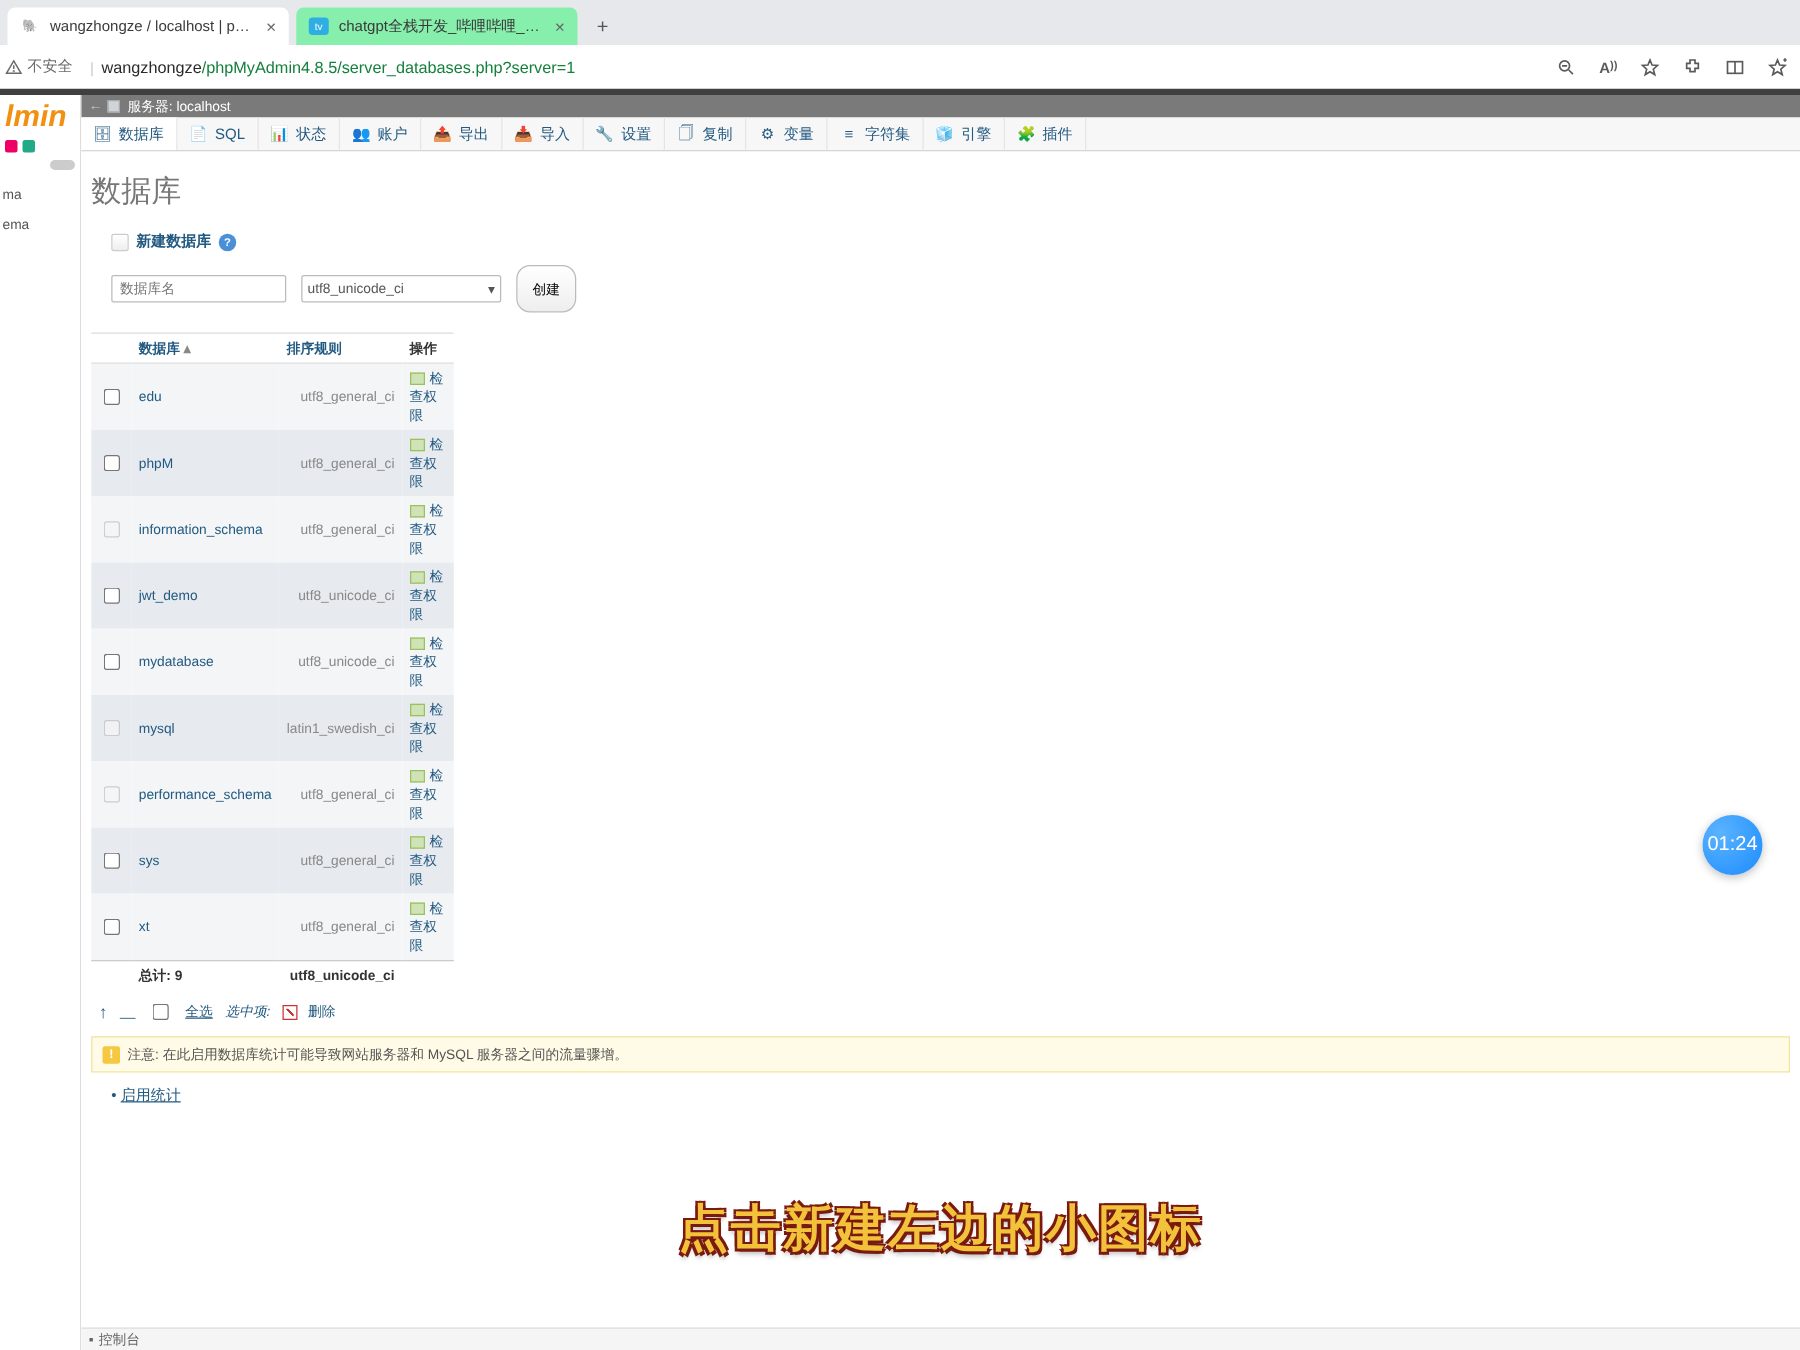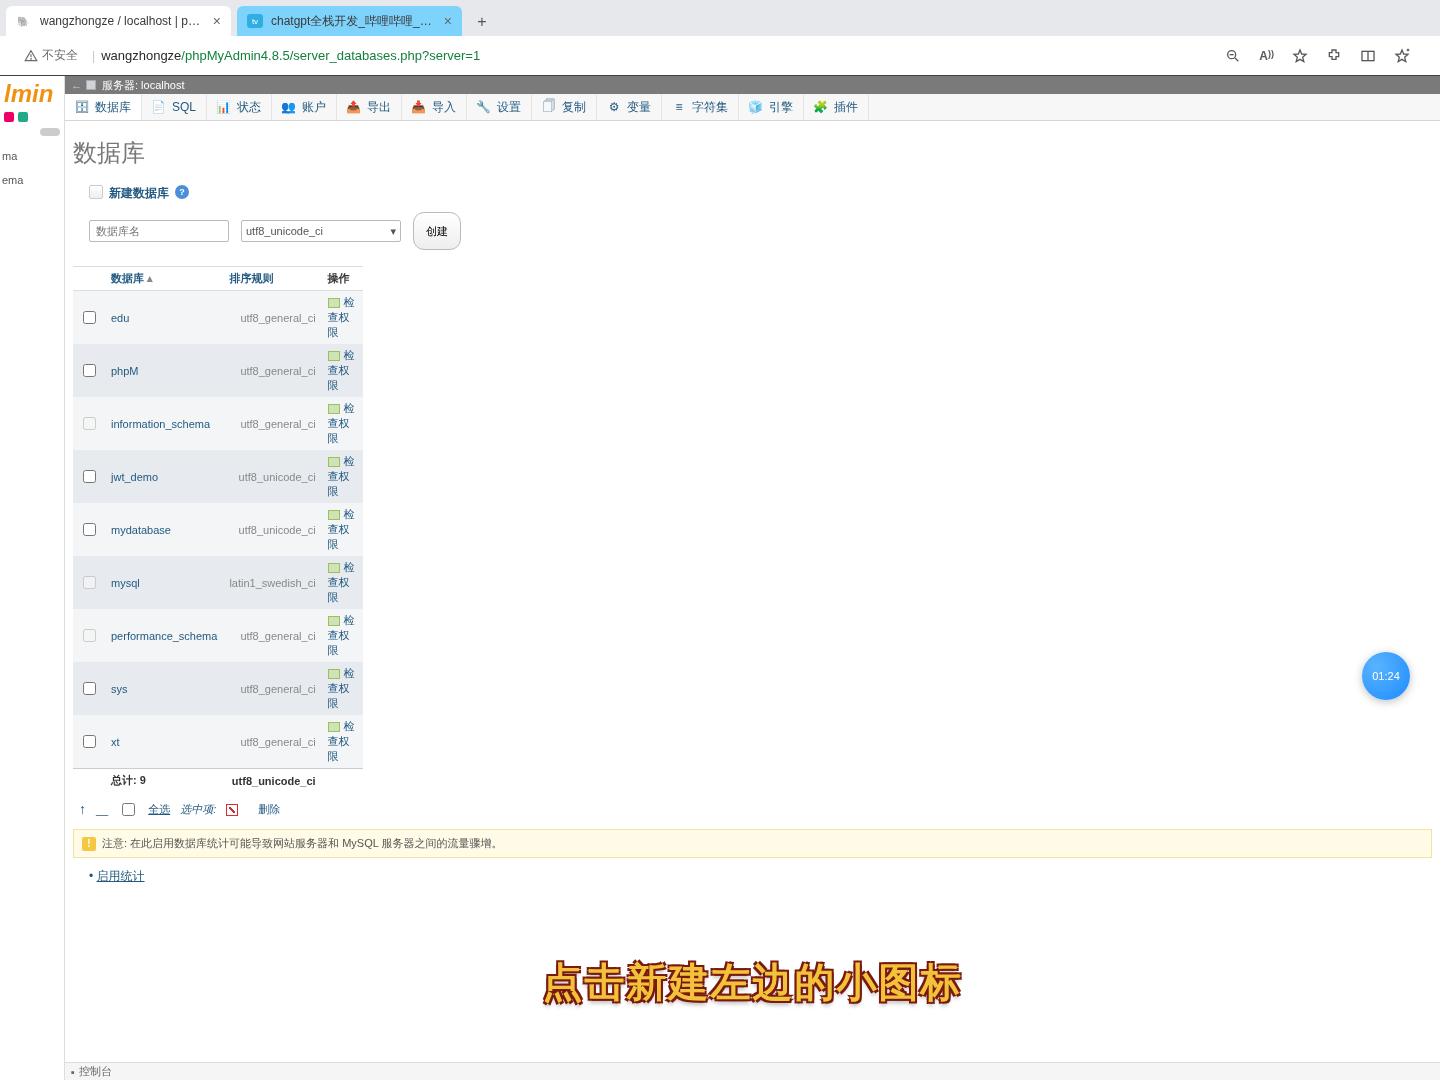--- a/index.html
+++ b/index.html
@@ -1,24 +1,24 @@
 <!DOCTYPE html>
 <html><head>
 <meta charset="utf-8">
 <style>
 html,body{margin:0;padding:0;font-family:"Segoe UI",Arial,sans-serif;font-size:12px;color:#333;background:#fff;height:100%}
 *{box-sizing:border-box}
 .browser-tabs{height:36px;background:#e6e8eb;display:flex;align-items:flex-end;padding:0 6px}
-.tab{display:flex;align-items:center;height:30px;padding:0 10px;background:#7dd3fc;border-radius:6px 6px 0 0;margin-right:6px;max-width:225px;min-width:200px;font-size:12px;color:#3a3a3a;position:relative}
+.tab{display:flex;align-items:center;height:30px;padding:0 10px;background:#86efac;border-radius:6px 6px 0 0;margin-right:6px;max-width:225px;min-width:200px;font-size:12px;color:#3a3a3a;position:relative}
 .tab.active{background:#fff}
 .tab .favicon{width:16px;height:16px;margin-right:8px;display:inline-flex;align-items:center;justify-content:center;font-size:10px}
 .tab .title{white-space:nowrap;overflow:hidden;text-overflow:ellipsis;flex:1}
 .tab .close{margin-left:8px;color:#666;font-size:14px;line-height:1;cursor:pointer}
 .newtab{width:28px;height:28px;display:flex;align-items:center;justify-content:center;color:#555;font-size:16px;cursor:pointer}
-.addr-bar{height:40px;background:#fff;border-bottom:1px solid #404040;display:flex;align-items:center;padding:0 24px}
+.addr-bar{height:40px;background:#fff;border-bottom:5px solid #404040;display:flex;align-items:center;padding:0 4px}
 .sec{display:flex;align-items:center;color:#6b6b6b;font-size:12px;margin-right:8px}
 .sec svg{margin-right:4px}
 .url{flex:1;font-size:13px;color:#5a5a5a}
 .url .h{color:#2a2a2a}
 .url .rest{color:#15803d}
 .tool-icons{display:flex;align-items:center;gap:18px;margin-right:6px;color:#5a5a5a}
 .tool-icons span{cursor:pointer;display:inline-flex}
 .app{position:absolute;top:76px;left:0;right:0;bottom:0;display:flex}
 .leftpanel{width:65px;background:#fff;border-right:1px solid #ddd;overflow:hidden}
 .leftpanel .logo{color:#f29111;font-weight:bold;font-style:italic;font-size:24px;padding:4px 4px 0 4px;overflow:hidden;white-space:nowrap}
@@ -29,49 +29,49 @@
 .main{flex:1;background:#fff;position:relative;overflow:hidden}
 .bc{height:18px;background:#7a7a7a;color:#fff;display:flex;align-items:center;padding:0 6px;font-size:11px}
 .bc .srvico{display:inline-block;width:10px;height:10px;background:#cfd4d9;margin-right:6px;border:1px solid #aaa}
 .tabsrow{height:27px;border-bottom:1px solid #d6d6d6;display:flex;align-items:stretch;background:#f7f7f7}
 .ptab{display:flex;align-items:center;padding:0 10px;border-right:1px solid #e5e5e5;font-size:12px;color:#235a81;cursor:pointer;gap:6px}
 .ptab .ico{width:14px;height:14px;display:inline-flex;align-items:center;justify-content:center}
 .ptab.active{background:#fff;color:#235a81;font-weight:500;box-shadow:inset 0 -2px 0 #fff}
 .content{padding:0 8px}
 .h1{font-size:24px;color:#777;padding:16px 0 14px 0;font-weight:400}
 .create{padding:2px 6px 12px 6px}
-.create-row1{display:flex;gap:6px;color:#235a81;font-weight:bold;margin:0 0 10px 10px}
+.create-row1{display:flex;align-items:center;gap:6px;color:#235a81;font-weight:bold;margin:0 0 10px 10px}
 .create-row1 .dbico{display:inline-block;width:14px;height:14px;background:linear-gradient(#fff,#eee);border:1px solid #ccc;border-radius:2px}
 .create-row1 .help{display:inline-flex;width:14px;height:14px;border-radius:50%;background:#4a90d9;color:#fff;align-items:center;justify-content:center;font-size:9px;font-weight:bold}
 .create-row2{display:flex;gap:12px;align-items:center;margin-left:10px}
 .tinput{width:140px;height:22px;border:1px solid #bbb;padding:0 6px;border-radius:2px;font-size:11px;color:#888}
 .tselect{width:160px;height:22px;border:1px solid #bbb;padding:0 4px;border-radius:2px;font-size:11px;color:#555;display:flex;align-items:center;justify-content:space-between}
 .btn{height:38px;padding:0 12px;border:1px solid #bbb;border-radius:11px;background:linear-gradient(#fff,#eee);font-size:11px;cursor:pointer;display:inline-flex;align-items:center}
 .dblist{width:290px;border-collapse:collapse;margin-top:4px;margin-left:0}
 .dblist th{background:#fff;border-top:1px solid #ddd;border-bottom:1px solid #ddd;text-align:left;padding:4px 6px;font-size:11px;color:#235a81;font-weight:bold}
 .dblist td{padding:4px 6px;font-size:11px;vertical-align:middle}
 .dblist tbody tr:nth-child(odd){background:#f3f5f7}
 .dblist tbody tr:nth-child(even){background:#e7ebef}
 .dblist a{color:#235a81;text-decoration:none}
 .coll{color:#888;text-align:right;white-space:nowrap;font-size:10px}
 .permico{display:inline-block;width:12px;height:10px;background:#cfe3b7;border:1px solid #9ac05f;margin-right:4px;vertical-align:middle}
 .perm a{color:#235a81}
 .totalrow td{color:#333;border-top:1px solid #ccc;font-weight:bold}
 .footerbar{display:flex;align-items:center;gap:10px;padding:8px 6px 4px 6px;font-size:11px;color:#555}
 .footerbar .sel{color:#235a81;font-style:italic}
-.footerbar .del{display:flex;align-items:center;gap:20px;color:#235a81}
+.footerbar .del{display:flex;align-items:center;gap:8px;color:#235a81}
 .footerbar .del .di{display:inline-block;width:12px;height:12px;background:#fff;border:1px solid #c33;position:relative}
 .footerbar .del .di:after{content:"";position:absolute;left:2px;right:2px;top:2px;bottom:2px;background:linear-gradient(45deg,transparent 40%,#c33 40%,#c33 60%,transparent 60%)}
 .note{margin:6px 0 0 0;padding:6px 8px;background:#fffbe6;border:1px solid #f0e4a0;font-size:11px;color:#555;display:flex;gap:6px;align-items:center}
 .note .warn{display:inline-flex;width:14px;height:14px;background:#f5c842;border-radius:2px;align-items:center;justify-content:center;color:#fff;font-size:10px;font-weight:bold}
 .enable{padding:10px 16px}
 .enable a{color:#235a81;font-size:12px}
 .enable:before{content:"• ";color:#235a81}
 .consolebar{position:absolute;left:0;right:0;bottom:0;height:18px;background:#f5f5f5;border-top:1px solid #ddd;font-size:11px;color:#666;padding:0 6px;display:flex;align-items:center;gap:4px}
-.timer{position:absolute;right:30px;bottom:380px;width:48px;height:48px;border-radius:50%;background:radial-gradient(circle at 30% 30%,#5ab3ff,#1c8cff);display:flex;align-items:center;justify-content:center;color:#fff;font-size:11px;box-shadow:0 2px 8px rgba(0,0,0,.25)}
+.timer{position:absolute;right:30px;bottom:380px;width:48px;height:48px;border-radius:50%;background:radial-gradient(circle at 30% 30%,#5ab3ff,#1c8cff);display:flex;align-items:center;justify-content:center;color:#fff;font-size:16px;box-shadow:0 2px 8px rgba(0,0,0,.25)}
 .subtitle{position:absolute;left:50%;transform:translateX(-50%);bottom:70px;font-size:40px;font-weight:800;color:#f2c33a;text-shadow:-2px -2px 0 #7a1a0f,2px -2px 0 #7a1a0f,-2px 2px 0 #7a1a0f,2px 2px 0 #7a1a0f,0 4px 4px rgba(0,0,0,.3);white-space:nowrap;letter-spacing:2px}
 .arrow-up{color:#235a81;font-size:14px;display:inline-block;transform:translateY(-1px)}
 .arrow-seg{color:#235a81;font-weight:normal}
 </style>
 </head>
 <body>
 
 <div class="browser-tabs">
   <div class="tab active">
     <span class="favicon">🐘</span>

